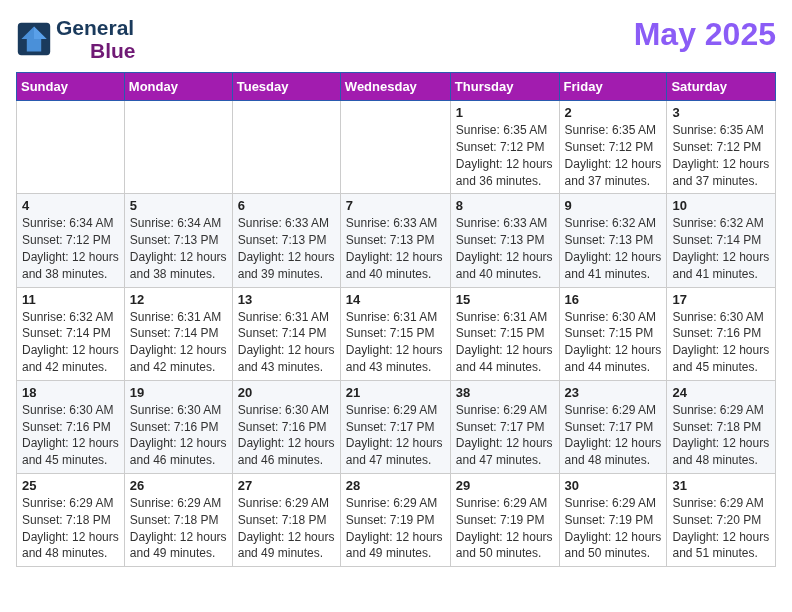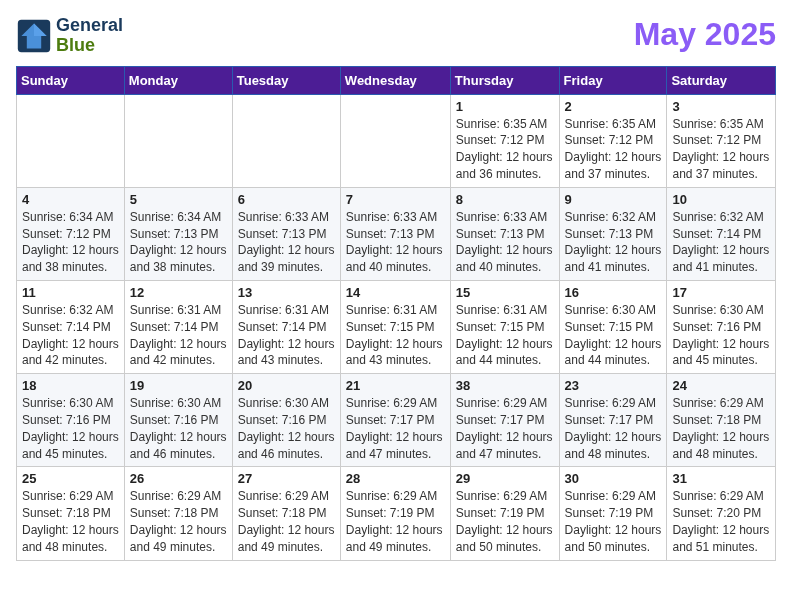--- a/index.html
+++ b/index.html
@@ -17,27 +17,28 @@
       display: flex;
       justify-content: space-between;
       align-items: flex-start;
       margin-bottom: 10px;
     }
     .logo {
       display: flex;
       align-items: center;
     }
     .logo-text {
-      font-size: 18px;
+      font-size: 21px;
       font-weight: bold;
       color: #1a3a5c;
       line-height: 1.1;
     }
     .logo-text span {
-      color: #4d7c0f;
+      color: #701a75;
+      margin-left: 34px;
     }
     .logo-icon {
       width: 36px;
       height: 36px;
       margin-right: 4px;
     }
     .title-block {
       text-align: right;
     }
     .month-year {
@@ -48,21 +49,21 @@
     .location {
       font-size: 15px;
       color: #333;
     }
     .calendar-table {
       width: 100%;
       border-collapse: collapse;
       border: 1px solid #ccc;
     }
     .calendar-table th {
-      background: #4c1d95;
+      background: #a21caf;
       color: #fff;
       font-size: 13px;
       padding: 6px 4px;
       text-align: left;
       border: 1px solid #2a5aaf;
     }
     .calendar-table td {
       border: 1px solid #ccc;
       vertical-align: top;
       padding: 4px 5px;

